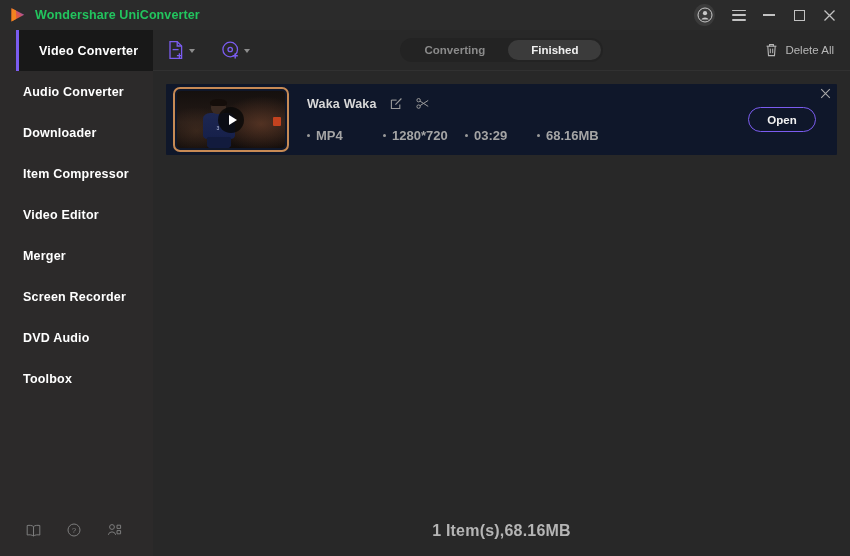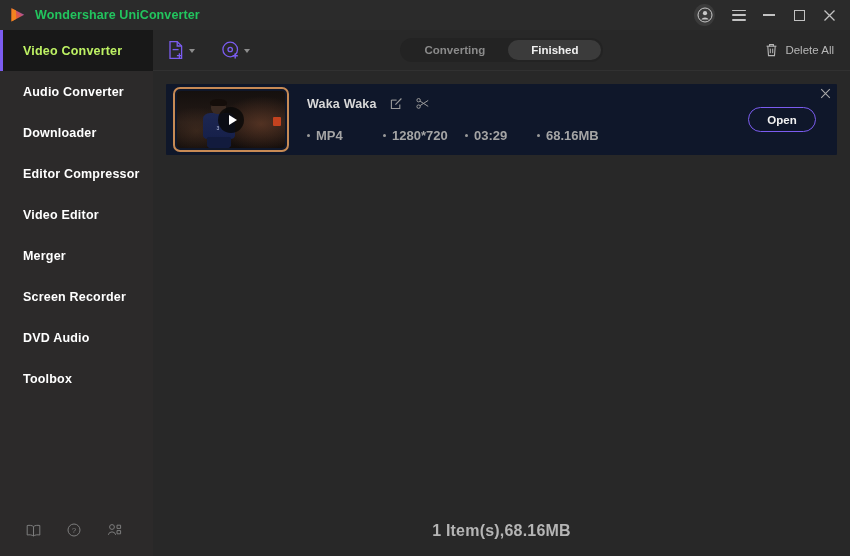--- a/index.html
+++ b/index.html
@@ -115,21 +115,22 @@
     padding-left: 23px;
     color: #ffffff;
     font-size: 12.5px;
     font-weight: bold;
     letter-spacing: 0.2px;
     position: relative;
     box-sizing: border-box;
   }
   .nav-item.active {
     background: #181818;
-    color: #bef264;
+    color: #ffffff;
+    margin-left: 16px;
   }
   .nav-item.active::before {
     content: "";
     position: absolute;
     left: 0; top: 0; bottom: 0;
     width: 3px;
     background: #7b5cf0;
   }
   .sidebar-bottom {
     margin-top: auto;
@@ -470,21 +471,21 @@
         <div class="nav-item active">
           <span>Video Converter</span>
         </div>
         <div class="nav-item">
           <span>Audio Converter</span>
         </div>
         <div class="nav-item">
           <span>Downloader</span>
         </div>
         <div class="nav-item">
-          <span>Editor Compressor</span>
+          <span>Item Compressor</span>
         </div>
         <div class="nav-item">
           <span>Video Editor</span>
         </div>
         <div class="nav-item">
           <span>Merger</span>
         </div>
         <div class="nav-item">
           <span>Screen Recorder</span>
         </div>

